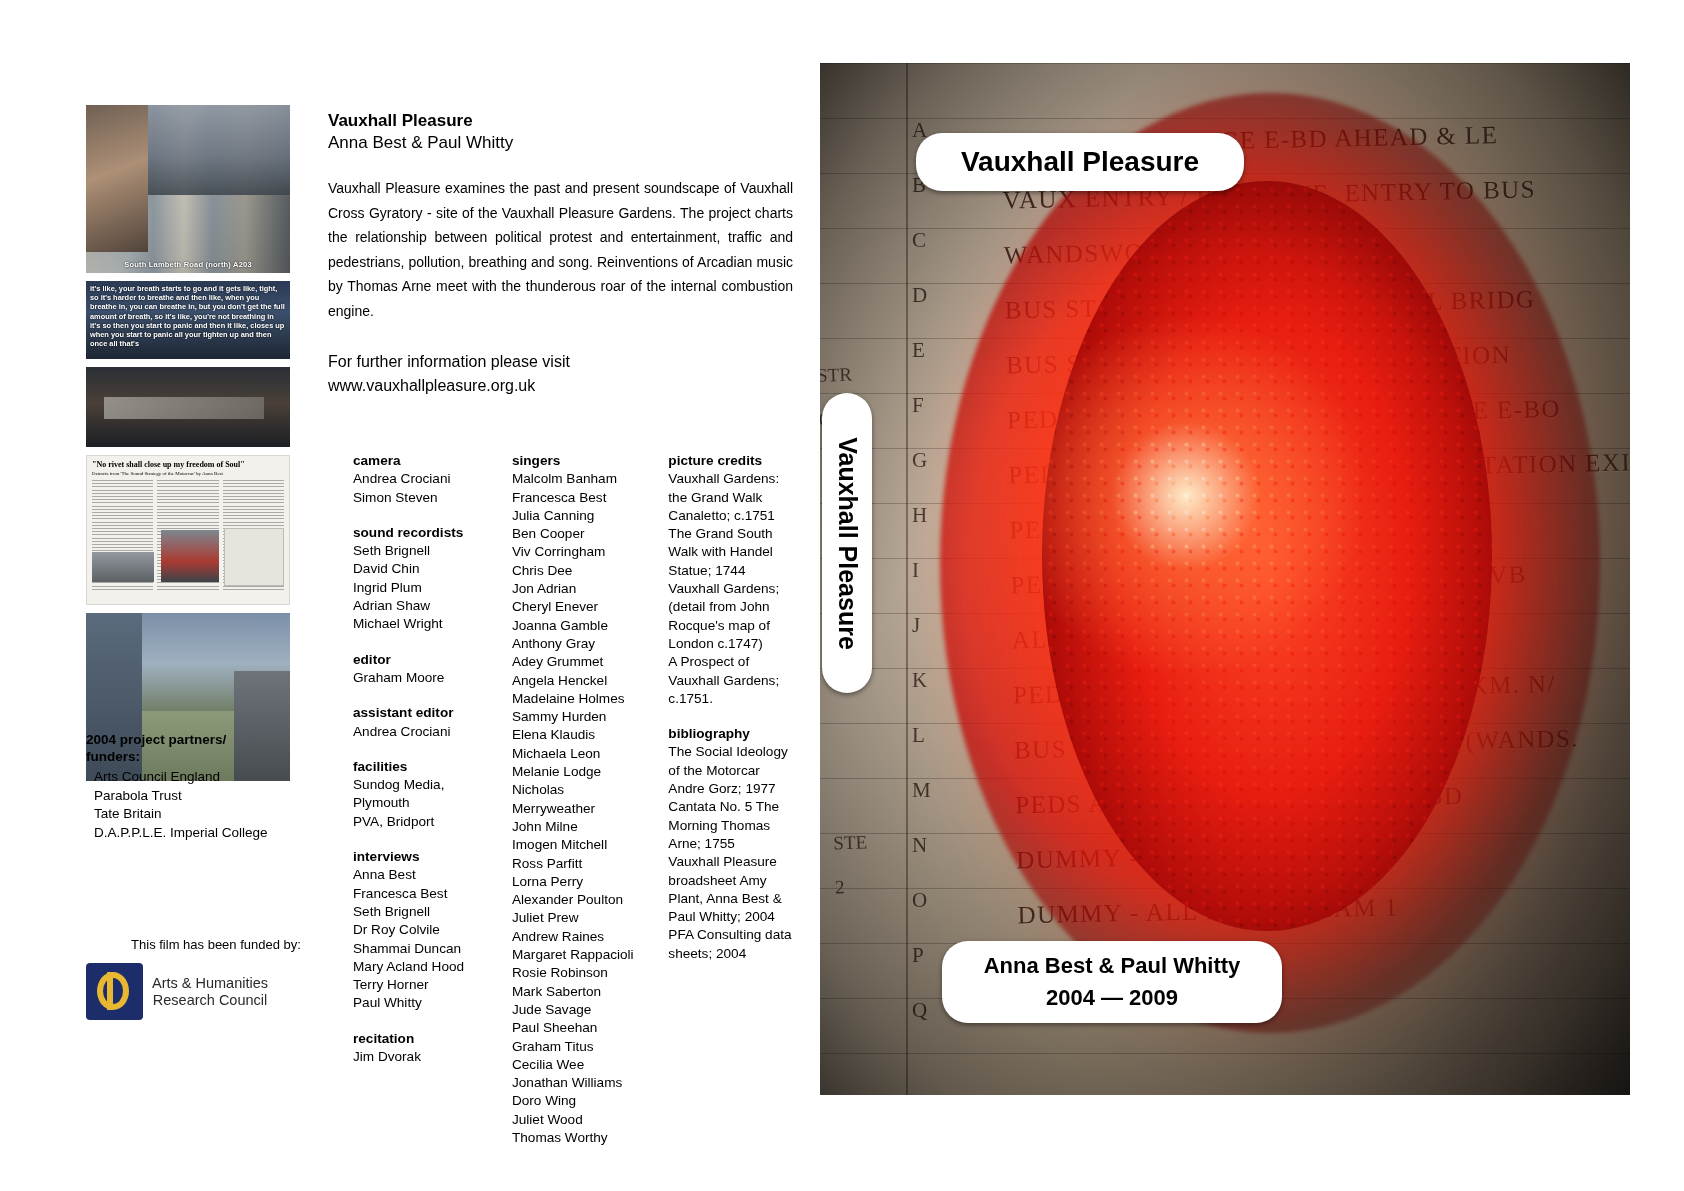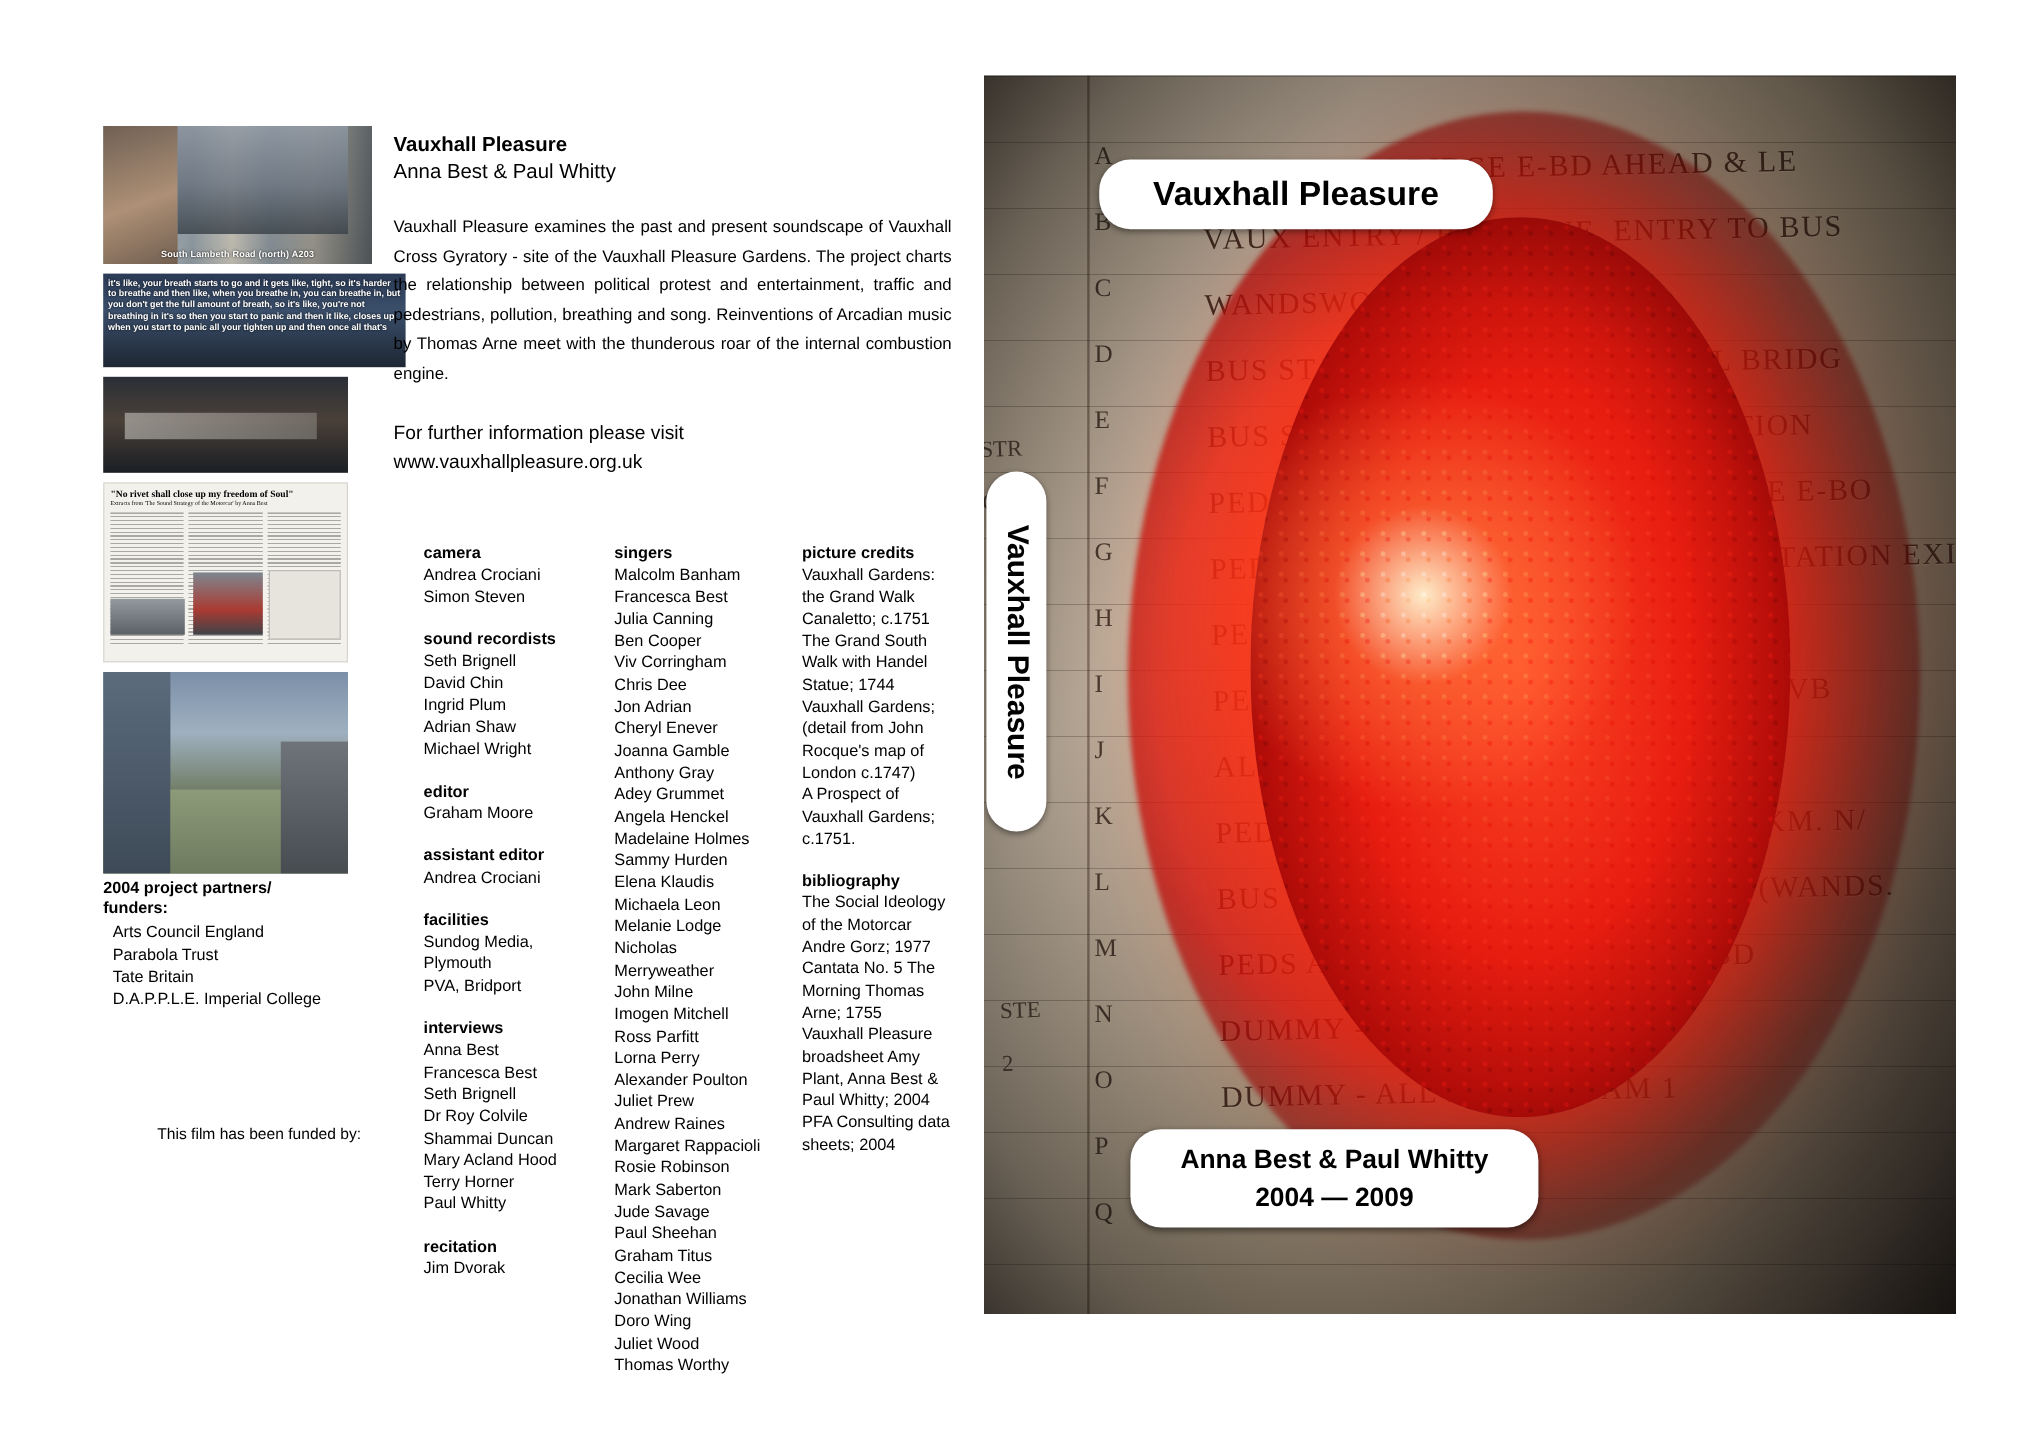--- a/index.html
+++ b/index.html
@@ -32,26 +32,25 @@
   .photo-block {
     width: 204px;
     position: relative;
     margin-bottom: 8px;
     background: #cfcfcf;
     overflow: hidden;
   }
 
   
   .collage {
-    height: 115px;
+    height: 168px;
     background:
       linear-gradient(115deg, rgba(0,0,0,.25) 0%, rgba(255,255,255,.1) 40%, rgba(0,0,0,.3) 100%),
       linear-gradient(90deg, #b9bcb4 0%, #9aa0a3 18%, #7f8b93 33%, #c7c2b5 48%, #8e9aa2 62%, #b4b0a4 78%, #6d757a 100%);
       position: relative;
-      padding-left: 20px;
   }
   .collage:before {
     content: "";
     position: absolute; left: 0; top: 0; width: 62px; height: 147px;
     background: linear-gradient(160deg, #6d5b4e 0%, #b08f72 45%, #4a3a30 100%);
     opacity: .9;
   }
   .collage:after {
     content: "";
     position: absolute; left: 62px; top: 0; width: 142px; height: 90px;
@@ -69,21 +68,20 @@
     z-index: 4;
     text-shadow: 0 0 2px #000;
   }
 
   
   .quote-photo {
     height: 78px;
     background: linear-gradient(180deg, #2b3a55 0%, #3b4f6b 40%, #1d2633 100%);
     position: relative;
     overflow: hidden;
-    padding-left: 48px;
   }
   .quote-photo .quote-text {
     position: absolute;
     left: 4px; right: 4px; top: 3px;
     font-size: 7.4px;
     line-height: 9.2px;
     color: #ffffff;
     font-weight: bold;
     text-shadow: 0 0 2px rgba(0,0,0,.9);
   }
@@ -456,20 +454,27 @@
     <div class="partners-list">
       <div>Arts Council England</div>
       <div>Parabola Trust</div>
       <div>Tate Britain</div>
       <div>D.A.P.P.L.E. Imperial College</div>
     </div>
   </div>
 
   <div class="funded-block">
     <div class="funded-text">This film has been funded by:</div>
+    <div class="ahrc-logo">
+      <div class="ahrc-mark"></div>
+      <div class="ahrc-words">
+        <div>Arts &amp; Humanities</div>
+        <div>Research Council</div>
+      </div>
+    </div>
   </div>
 
   <div class="intro">
     <h1>Vauxhall Pleasure</h1>
     <div class="byline">Anna Best &amp; Paul Whitty</div>
     <p class="body">Vauxhall Pleasure examines the past and present soundscape of Vauxhall Cross Gyratory - site of the Vauxhall Pleasure Gardens. The project charts the relationship between political protest and entertainment, traffic and pedestrians, pollution, breathing and song. Reinventions of Arcadian music by Thomas Arne meet with the thunderous roar of the internal combustion engine.</p>
     <p class="visit">
       <span>For further information please visit</span><br>
       <span>www.vauxhallpleasure.org.uk</span>
     </p>

